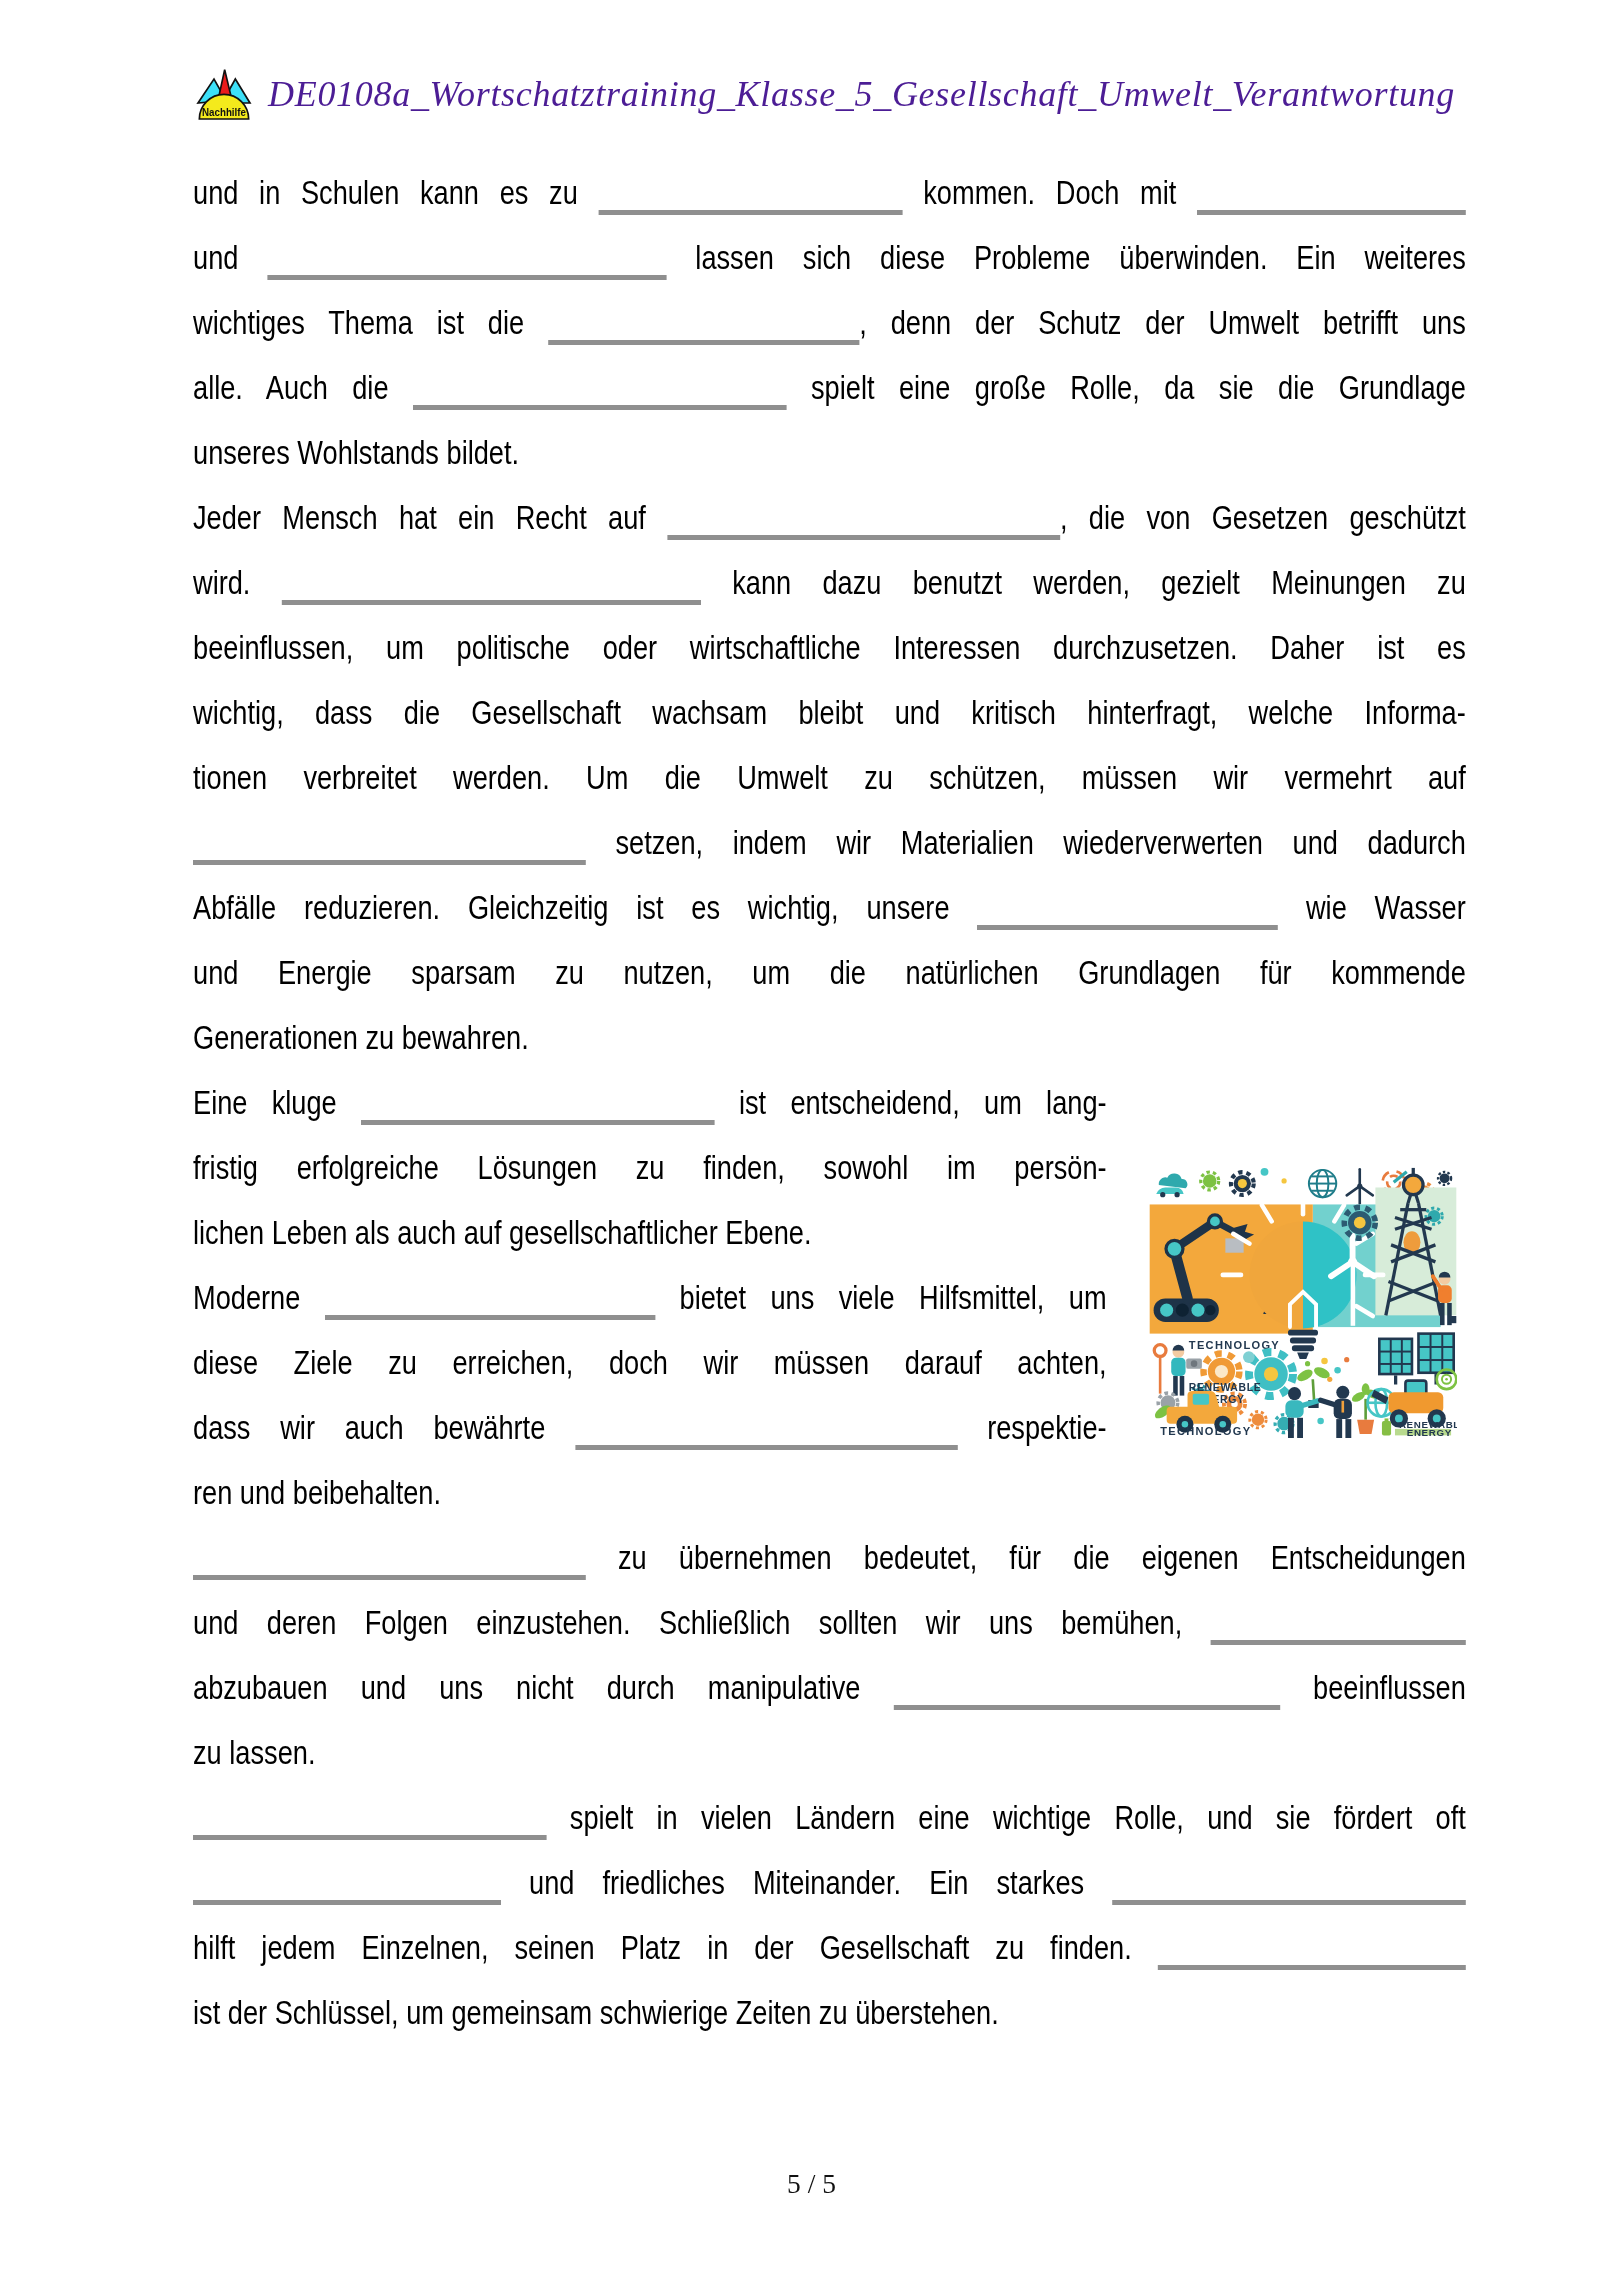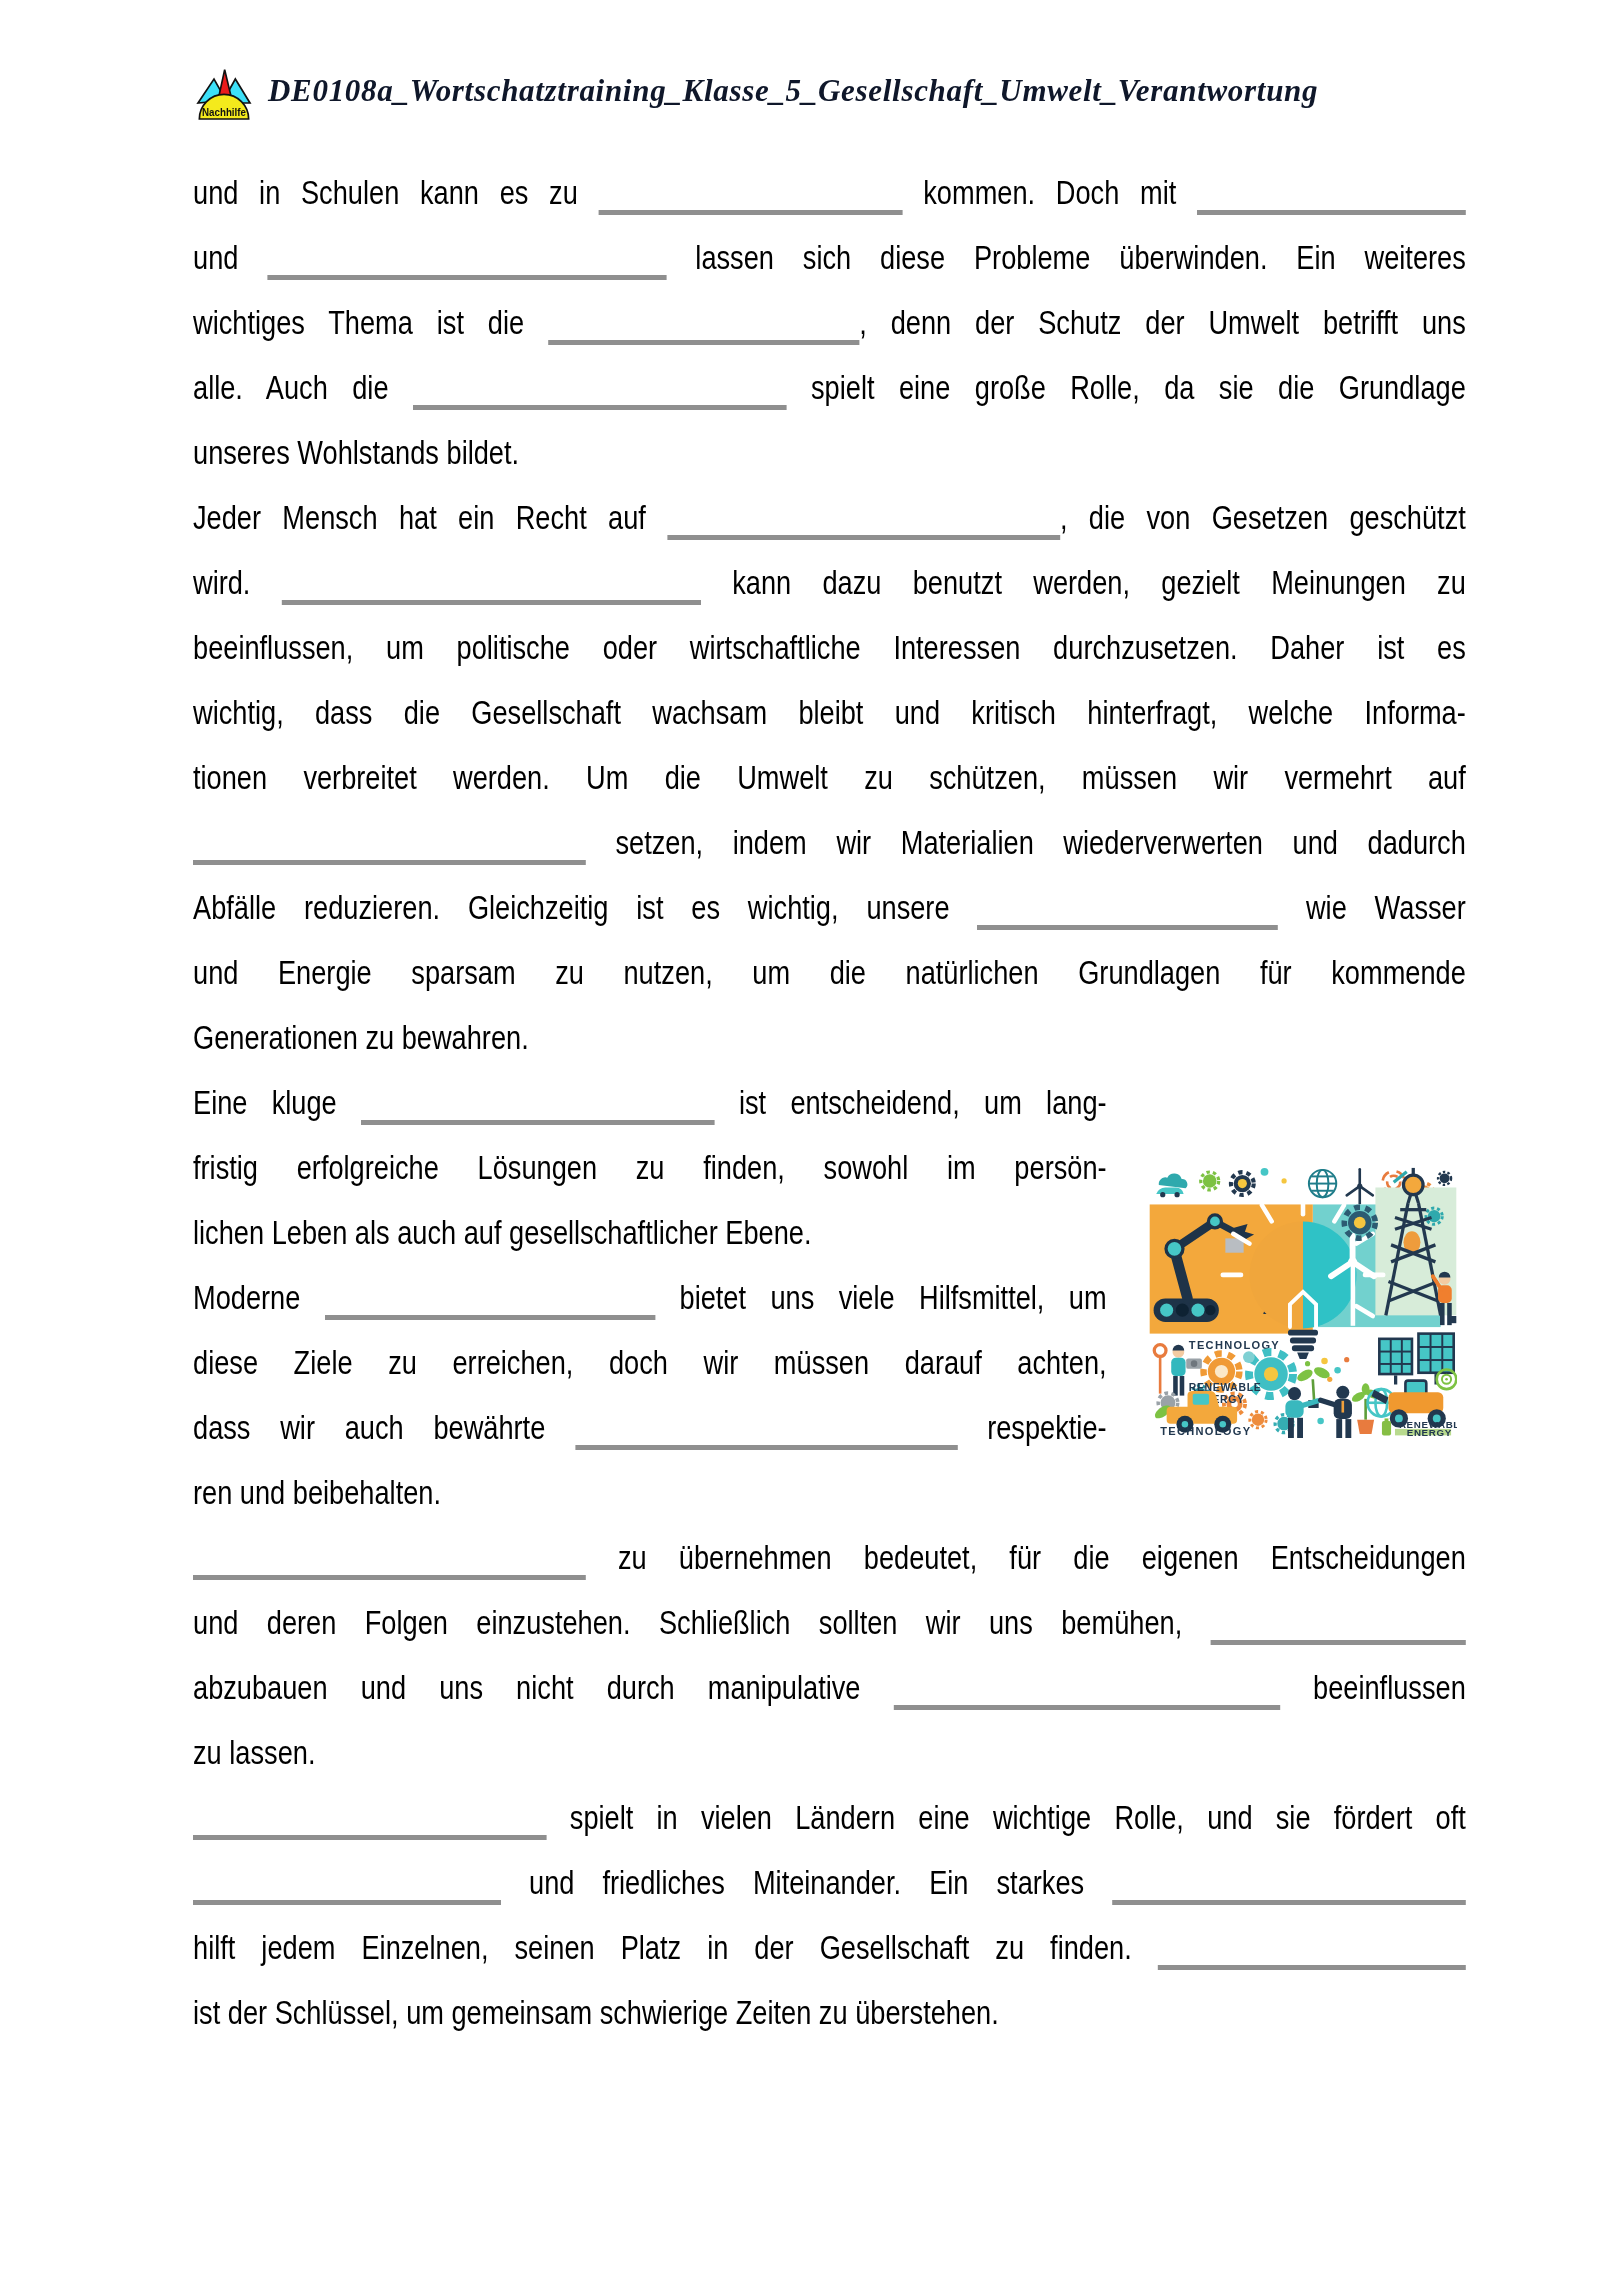--- a/index.html
+++ b/index.html
@@ -8,21 +8,21 @@
     --c-navy:#22384F; --c-green:#7DC243; --c-acc:#E87B3E; --c-yellow:#F5C63F;
     --c-flesh:#F3CBA2; --c-gray:#9AA2A8;
     --c-lred:#E91C1C; --c-lcyan:#3DE0F8; --c-lyellow:#F4EA1C;
   }
   html,body{margin:0;padding:0;background:#e8e8e8;}
   .page{position:relative;width:1623px;height:2295px;background:var(--c-paper);
         font-family:"Liberation Sans","DejaVu Sans",sans-serif;overflow:hidden;}
   .logo{position:absolute;left:194px;top:64px;}
   .header-title{position:absolute;left:268px;top:73px;
         font-family:"Liberation Serif","DejaVu Serif",serif;font-style:italic;
-        font-size:31px;color:#0f172a;white-space:nowrap;letter-spacing:0.7px;font-weight:bold;}
+        font-size:36px;color:#4c1d95;white-space:nowrap;letter-spacing:0.7px;}
   .body-text{position:absolute;left:193px;top:160px;}
   .line{height:65px;line-height:65px;font-size:34px;color:var(--c-text);
         width:1591px;transform:scaleX(.8);transform-origin:0 0;
         text-align:justify;text-align-last:justify;}
   .line.end{text-align-last:left;}
   .line.narrow{width:1142px;}
   .blank{display:inline-block;height:29px;vertical-align:-10.5px;
         border-bottom:5.9px solid var(--c-blank);}
   .illustration{position:absolute;left:1149px;top:1164px;}
   .footer{position:absolute;left:0;top:2168px;width:1623px;text-align:center;
@@ -346,14 +346,15 @@
     </g>
     <g>
       <rect x="360" y="390" width="6" height="4" fill="#86BE44"></rect>
       <rect x="356" y="394" width="14" height="22" rx="3" fill="#86BE44"></rect>
     </g>
     <text x="382" y="404" font-size="15" letter-spacing="1" class="lbl">RENEWABLE</text>
     <rect x="376" y="406" width="86" height="10" fill="#9ACB5E" opacity=".7"></rect>
     <text x="394" y="417" font-size="15" letter-spacing="1" class="lbl">ENERGY</text>
   </svg>
 
+  <div class="footer">5 / 5</div>
 </div>
 
 
 </body></html>

